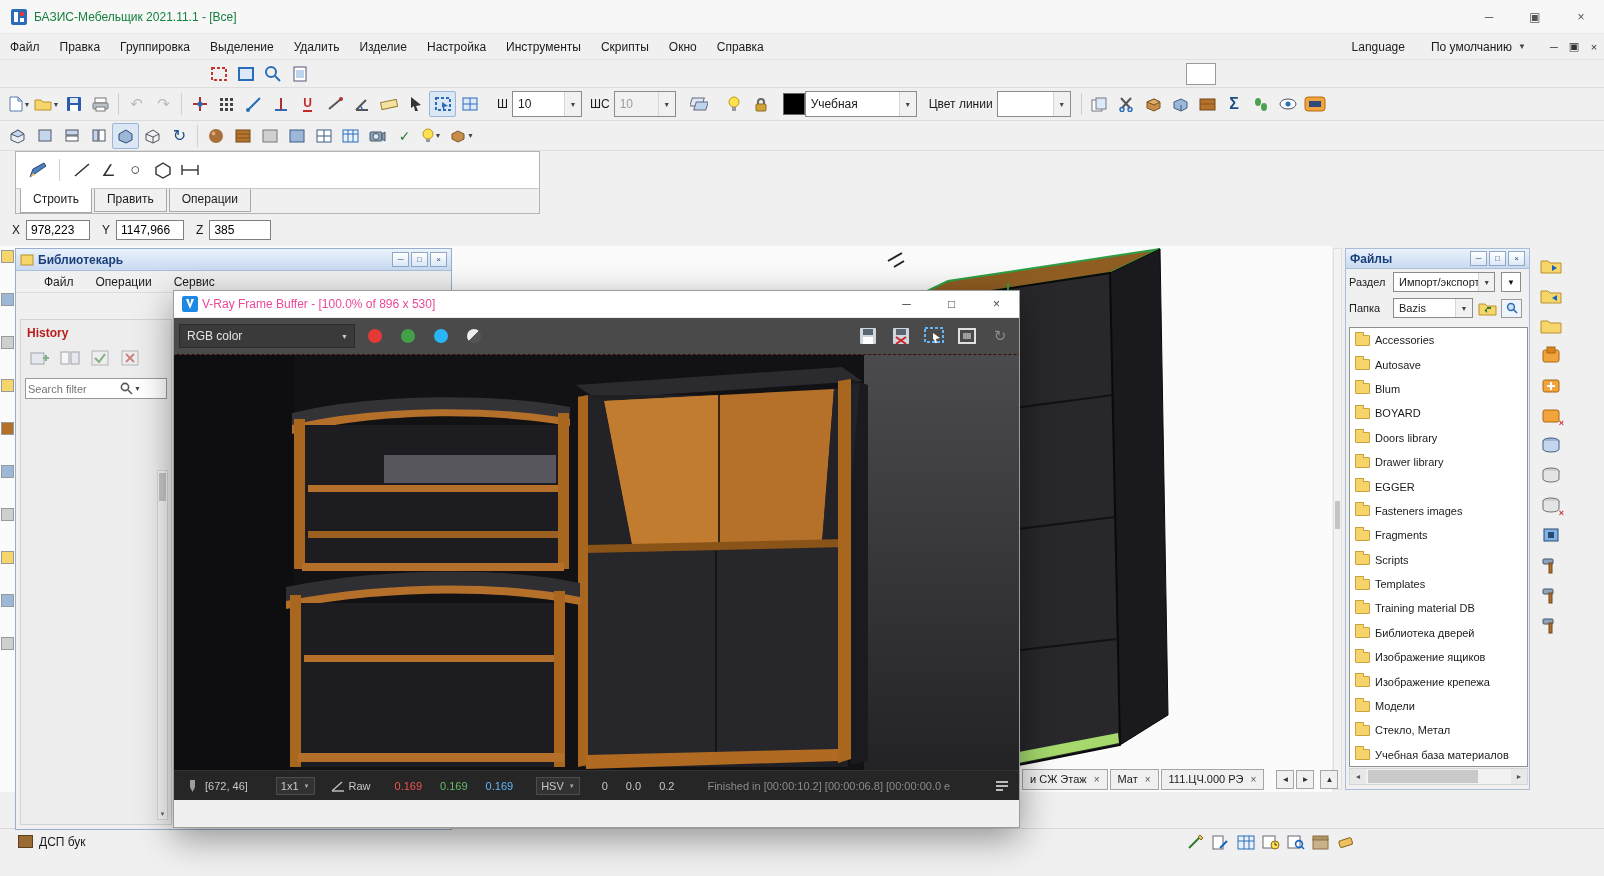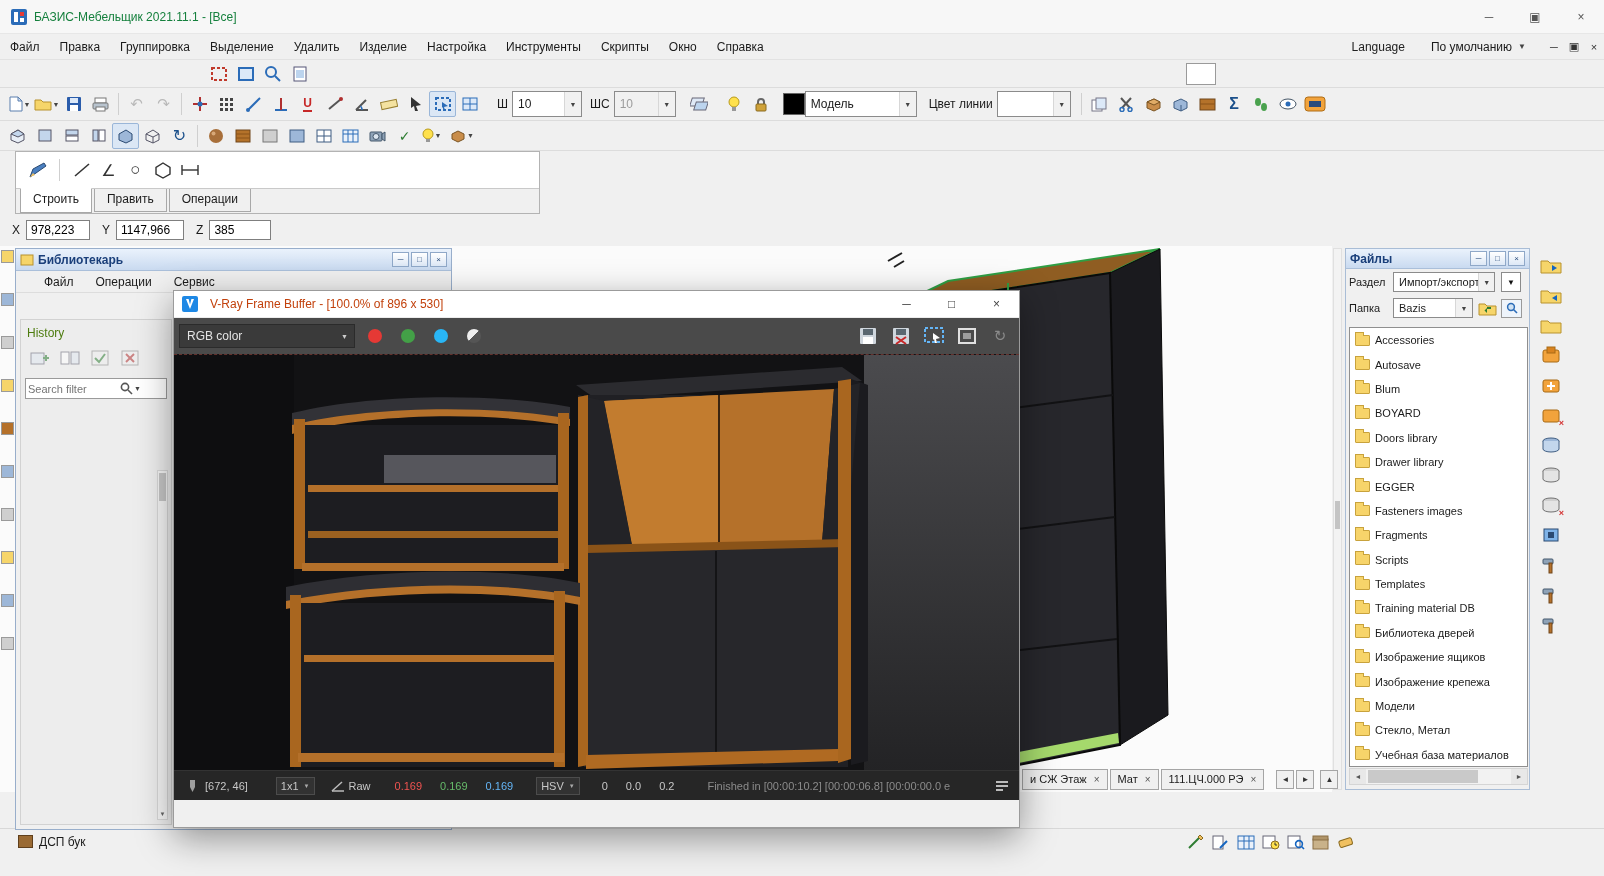--- a/index.html
+++ b/index.html
@@ -59,33 +59,33 @@
   .tabarrow{width:18px;height:19px;border:1px solid #a5a5a5;background:#f0f0f0;display:flex;align-items:center;justify-content:center;font-size:8px;color:#333;margin-left:2px}
 
   
   .libwin{position:absolute;left:15px;top:248px;width:437px;height:582px;background:#f0f0f0;border:1px solid #98aecb;z-index:10}
   .libtitle{height:22px;background:linear-gradient(#eaf2fc,#c9daf0);display:flex;align-items:center;padding:0 4px;border-bottom:1px solid #aabfda}
   .libtitle .t{color:#1a3f7a;font-weight:bold;margin-left:4px}
   .wbtn{width:17px;height:15px;border:1px solid #8fa8c8;background:linear-gradient(#fff,#dde8f6);display:flex;align-items:center;justify-content:center;font-size:8px;color:#2d4f7e;margin-left:2px}
   .libmenu{height:22px;display:flex;align-items:center;padding-left:28px;background:#f0f0f0;border-bottom:1px solid #ddd}
   .libmenu span{margin-right:22px}
   .history{position:absolute;left:4px;top:70px;width:152px;bottom:4px;background:#ededed;border:1px solid #d2d2d2}
-  .htitle{font-weight:normal;color:#4d7c0f;padding:6px 0 4px 6px}
+  .htitle{font-weight:bold;color:#b91c1c;padding:6px 0 4px 6px}
   .hicons{display:flex;align-items:center;padding-left:4px;height:28px}
   .hbtn{width:30px;height:24px;display:flex;align-items:center;justify-content:center;opacity:.55}
   .hsearch{margin:6px 4px 0;height:21px;background:#fff;border:1px solid #9a9a9a;display:flex;align-items:center;padding:0 2px}
   .hsearch input{border:none;outline:none;width:92px;font-size:11px;color:#333;font-family:"Liberation Sans",sans-serif;background:transparent}
   .hscrollbar{position:absolute;right:3px;top:150px;bottom:4px;width:11px;background:#f5f5f5;border:1px solid #d7d7d7}
   .hthumb{position:absolute;left:1px;top:2px;width:7px;height:28px;background:#c6c6c6}
   .hsb-arrow{position:absolute;left:0;bottom:0;width:9px;height:11px;display:flex;align-items:center;justify-content:center;font-size:6px;color:#666}
 
   
   .vfb{position:absolute;left:173px;top:290px;width:847px;height:538px;background:#f0f0f0;border:1px solid #9b9b9b;box-shadow:0 10px 34px rgba(0,0,0,.4);z-index:30}
   .vfbtitle{height:27px;background:#fff;display:flex;align-items:center;border-bottom:1px solid #ececec}
-  .vfbtitle .t{color:#c2410c;margin-left:12px}
+  .vfbtitle .t{color:#ec4899;margin-left:4px}
   .vcaps{margin-left:auto;display:flex;height:100%}
   .vcap{width:45px;height:100%;display:flex;align-items:center;justify-content:center;color:#444;font-size:12px}
   .vfbmenu{height:26px;display:flex;align-items:center;background:#f0f0f0;padding-left:4px}
   .vfbmenu span{padding:0 9px}
   .vfbtools{height:36px;background:#4a4a4a;display:flex;align-items:center;padding:0 5px}
   .dsel{height:24px;width:176px;background:#3a3a3a;border:1px solid #2b2b2b;color:#e4e4e4;display:flex;align-items:center;padding-left:7px}
   .dsel .cg{margin-left:auto;margin-right:6px;font-size:7px;color:#ccc}
   .chan{width:26px;height:26px;display:flex;align-items:center;justify-content:center;margin-left:7px;border-radius:3px}
   .chan i{display:block;width:14px;height:14px;border-radius:50%}
   .vtbi{width:28px;height:26px;display:flex;align-items:center;justify-content:center;margin-left:5px}
@@ -335,21 +335,21 @@
         </svg>
       </div>
     <div class="tbi">
         <svg width="12" height="15">
           <path d="M3,7 V5 a3,3 0 0 1 6,0 V7" fill="none" stroke="#666" stroke-width="2"></path>
           <rect x="1" y="7" width="10" height="7" rx="1" fill="#cfa23a" stroke="#8a6a1e"></rect>
         </svg>
       </div>
     <div class="swatch" style="margin-left:8px"></div>
     <div class="sel" style="width:112px">
-        <span class="tx">Модель</span>
+        <span class="tx">Учебная</span>
         <span class="cb">▼</span>
       </div>
     <span class="lbl" style="margin-left:12px">Цвет линии</span>
     <div class="sel" style="width:74px">
         <span class="tx"><span class="linesw"></span></span>
         <span class="cb">▼</span>
       </div>
     <div class="sepv" style="margin-left:10px"></div>
     <div class="tbi">
         <svg width="16" height="15">

